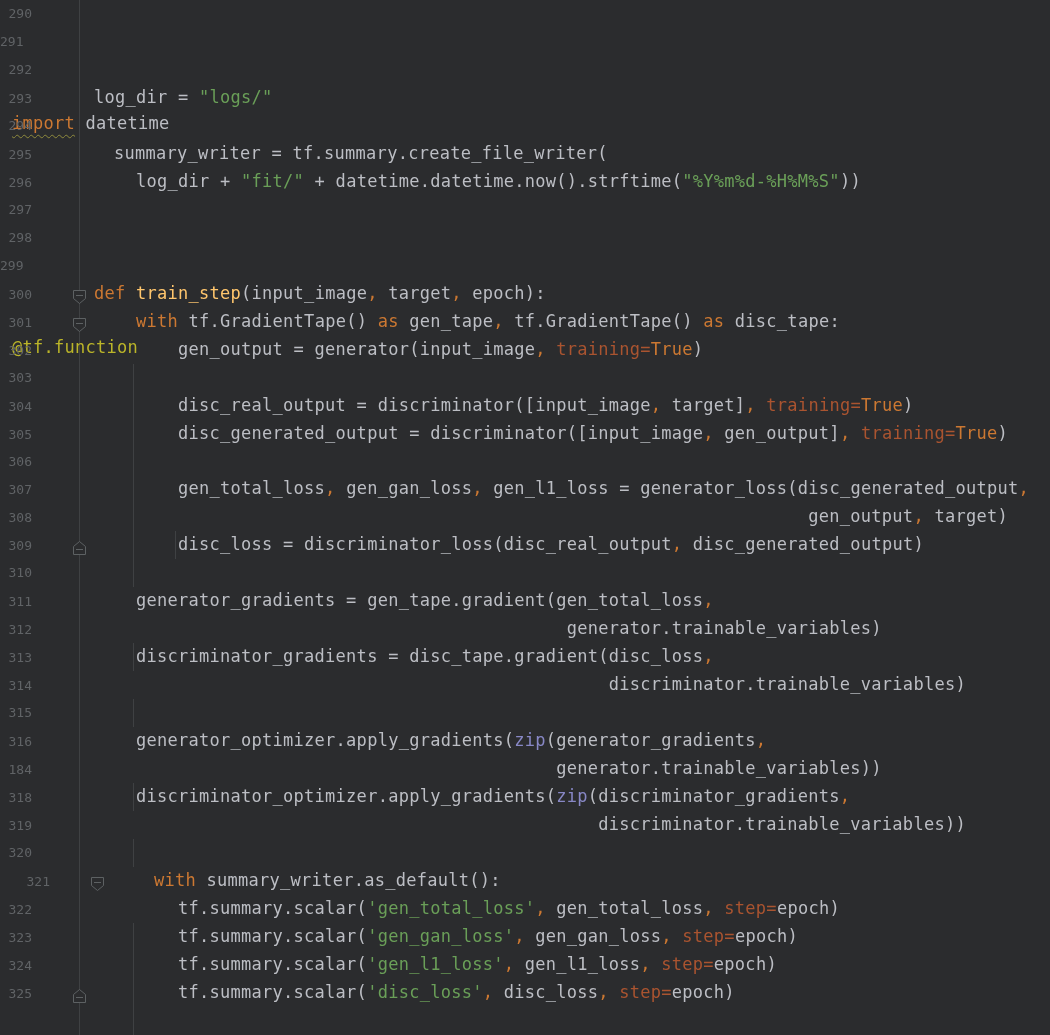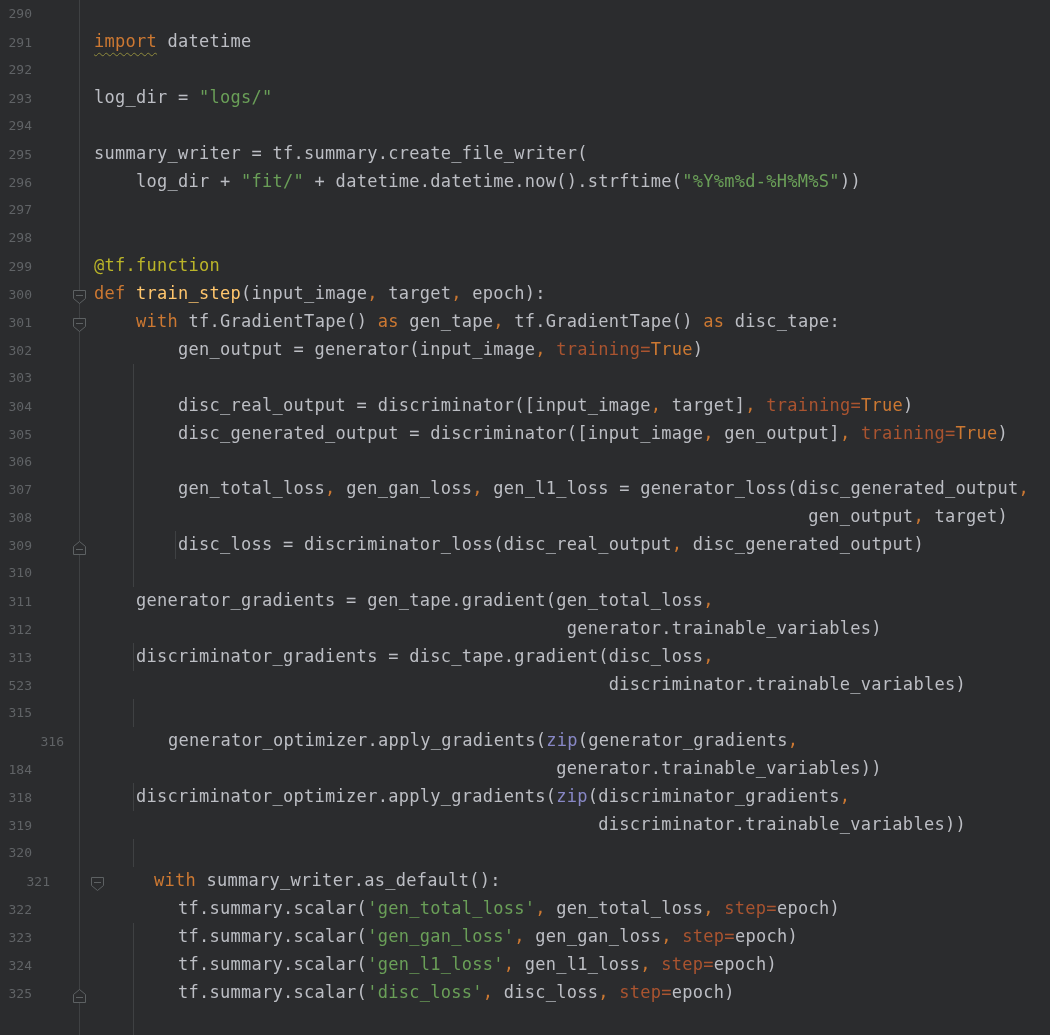--- a/index.html
+++ b/index.html
@@ -36,53 +36,53 @@
     <div class="indent-guide" style="left: 175px; top: 531.486px; height: 27.973px;"></div>
     <div class="indent-guide" style="left: 133px; top: 643.378px; height: 27.973px;"></div>
     <div class="indent-guide" style="left: 133px; top: 699.324px; height: 27.973px;"></div>
     <div class="indent-guide" style="left: 133px; top: 783.243px; height: 27.973px;"></div>
     <div class="indent-guide" style="left: 133px; top: 839.189px; height: 27.973px;"></div>
     <div class="indent-guide" style="left: 133px; top: 923.108px; height: 111.892px;"></div>
     <div class="line" style="height: 27.973px; line-height: 27.973px;">
       <span class="ln">290</span>
       <pre class="code"></pre>
     </div>
-    <div class="line" style="height: 27.973px; line-height: 27.973px;">
+    <div class="line" style="height: 27.973px; line-height: 27.973px; flex-direction: column;">
       <span class="ln">291</span>
       <pre class="code"><span class="seg-k seg-w">import</span><span class="seg-d"> datetime</span></pre>
     </div>
     <div class="line" style="height: 27.973px; line-height: 27.973px;">
       <span class="ln">292</span>
       <pre class="code"></pre>
     </div>
     <div class="line" style="height: 27.973px; line-height: 27.973px;">
       <span class="ln">293</span>
       <pre class="code"><span class="seg-d">log_dir = </span><span class="seg-str">"logs/"</span></pre>
     </div>
     <div class="line" style="height: 27.973px; line-height: 27.973px; align-items: center;">
       <span class="ln">294</span>
       <pre class="code"></pre>
     </div>
-    <div class="line" style="height: 27.973px; line-height: 27.973px;">
+    <div class="line" style="height: 27.973px; line-height: 27.973px; gap: 20px;">
       <span class="ln">295</span>
       <pre class="code"><span class="seg-d">summary_writer = tf.summary.create_file_writer(</span></pre>
     </div>
     <div class="line" style="height: 27.973px; line-height: 27.973px;">
       <span class="ln">296</span>
       <pre class="code"><span class="seg-d">    log_dir + </span><span class="seg-str">"fit/"</span><span class="seg-d"> + datetime.datetime.now().strftime(</span><span class="seg-str">"%Y%m%d-%H%M%S"</span><span class="seg-d">))</span></pre>
     </div>
     <div class="line" style="height: 27.973px; line-height: 27.973px;">
       <span class="ln">297</span>
       <pre class="code"></pre>
     </div>
     <div class="line" style="height: 27.973px; line-height: 27.973px; justify-content: center;">
       <span class="ln">298</span>
       <pre class="code"></pre>
     </div>
-    <div class="line" style="height: 27.973px; line-height: 27.973px;">
+    <div class="line" style="height: 27.973px; line-height: 27.973px; flex-direction: column;">
       <span class="ln">299</span>
       <pre class="code"><span class="seg-dec">@tf.function</span></pre>
     </div>
     <div class="line" style="height: 27.973px; line-height: 27.973px;">
       <span class="ln">300</span>
       <span class="fold" style="top: 5.98649px;"><svg width="15" height="16" viewBox="0 0 15 16">
           <path d="M1.5 1.5 H13.5 V9.5 L7.5 14.5 L1.5 9.5 Z" fill="#2b2c2e" stroke="#5d6163"></path>
           <line x1="4" x2="11" y1="6.5" y2="6.5" stroke="#5d6163"></line>
         </svg></span>
       <pre class="code"><span class="seg-k">def</span><span class="seg-d"> </span><span class="seg-f">train_step</span><span class="seg-d">(input_image</span><span class="seg-k">,</span><span class="seg-d"> target</span><span class="seg-k">,</span><span class="seg-d"> epoch):</span></pre>
@@ -141,28 +141,28 @@
     </div>
     <div class="line" style="height: 27.973px; line-height: 27.973px;">
       <span class="ln">312</span>
       <pre class="code"><span class="seg-d">                                             generator.trainable_variables)</span></pre>
     </div>
     <div class="line" style="height: 27.973px; line-height: 27.973px;">
       <span class="ln">313</span>
       <pre class="code"><span class="seg-d">    discriminator_gradients = disc_tape.gradient(disc_loss</span><span class="seg-k">,</span></pre>
     </div>
     <div class="line" style="height: 27.973px; line-height: 27.973px;">
-      <span class="ln">523</span>
+      <span class="ln">314</span>
       <pre class="code"><span class="seg-d">                                                 discriminator.trainable_variables)</span></pre>
     </div>
     <div class="line" style="height: 27.973px; line-height: 27.973px;">
       <span class="ln">315</span>
       <pre class="code"></pre>
     </div>
-    <div class="line" style="height: 27.973px; line-height: 27.973px; padding-left: 32px;">
+    <div class="line" style="height: 27.973px; line-height: 27.973px;">
       <span class="ln">316</span>
       <pre class="code"><span class="seg-d">    generator_optimizer.apply_gradients(</span><span class="seg-zip">zip</span><span class="seg-d">(generator_gradients</span><span class="seg-k">,</span></pre>
     </div>
     <div class="line" style="height: 27.973px; line-height: 27.973px;">
       <span class="ln">184</span>
       <pre class="code"><span class="seg-d">                                            generator.trainable_variables))</span></pre>
     </div>
     <div class="line" style="height: 27.973px; line-height: 27.973px;">
       <span class="ln">318</span>
       <pre class="code"><span class="seg-d">    discriminator_optimizer.apply_gradients(</span><span class="seg-zip">zip</span><span class="seg-d">(discriminator_gradients</span><span class="seg-k">,</span></pre>

